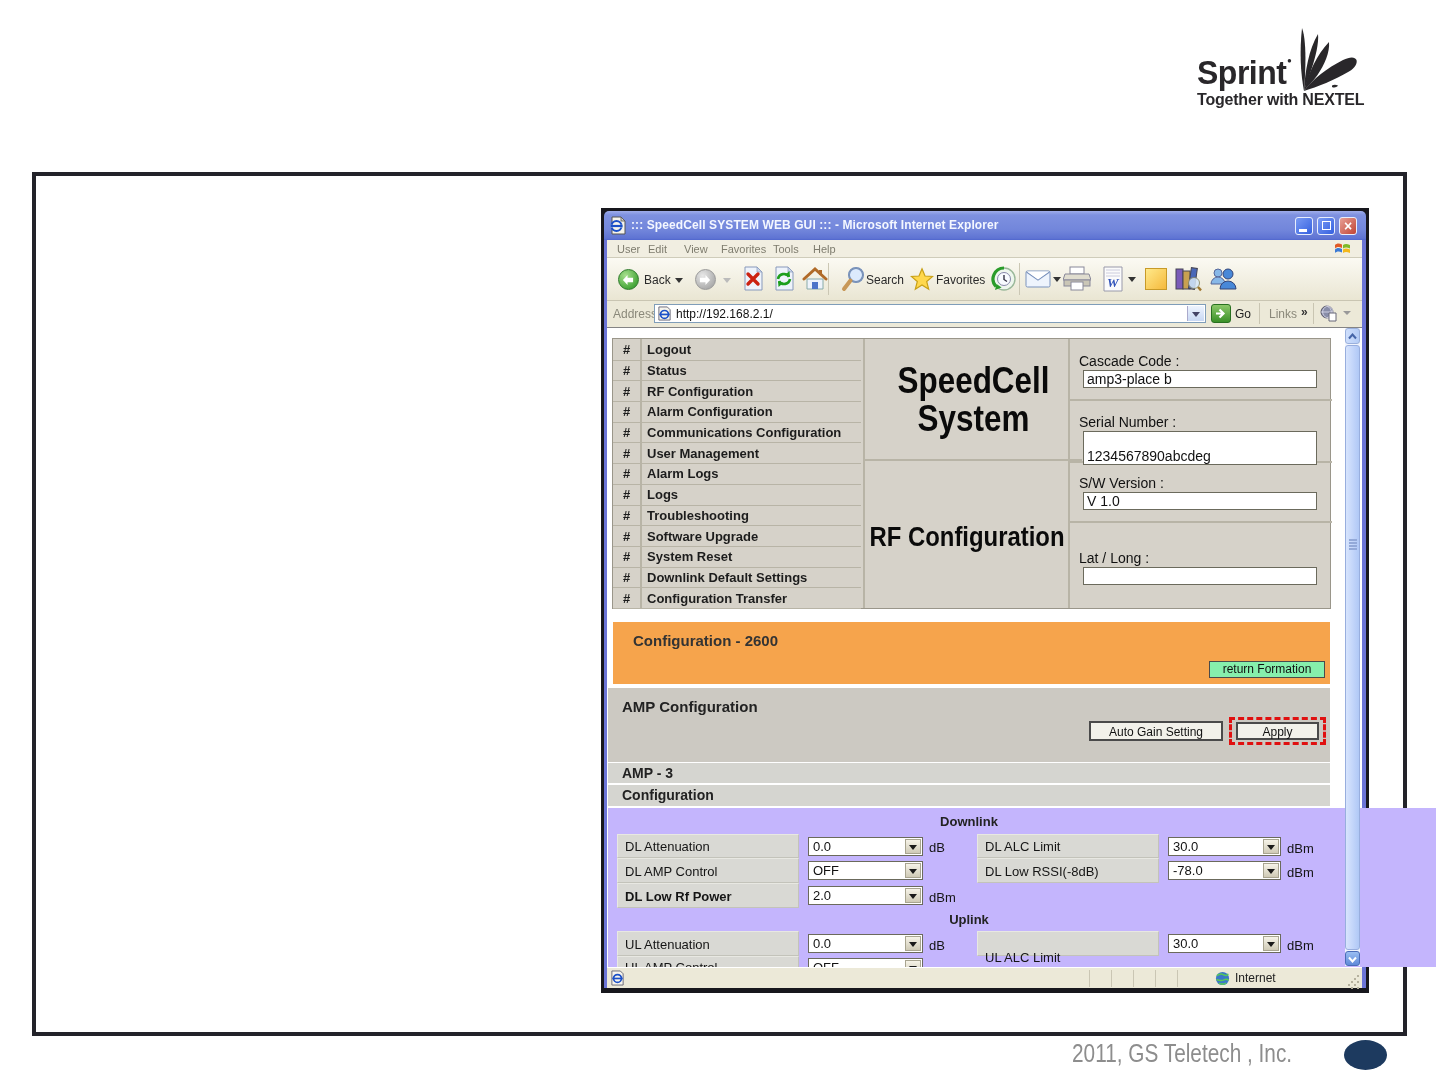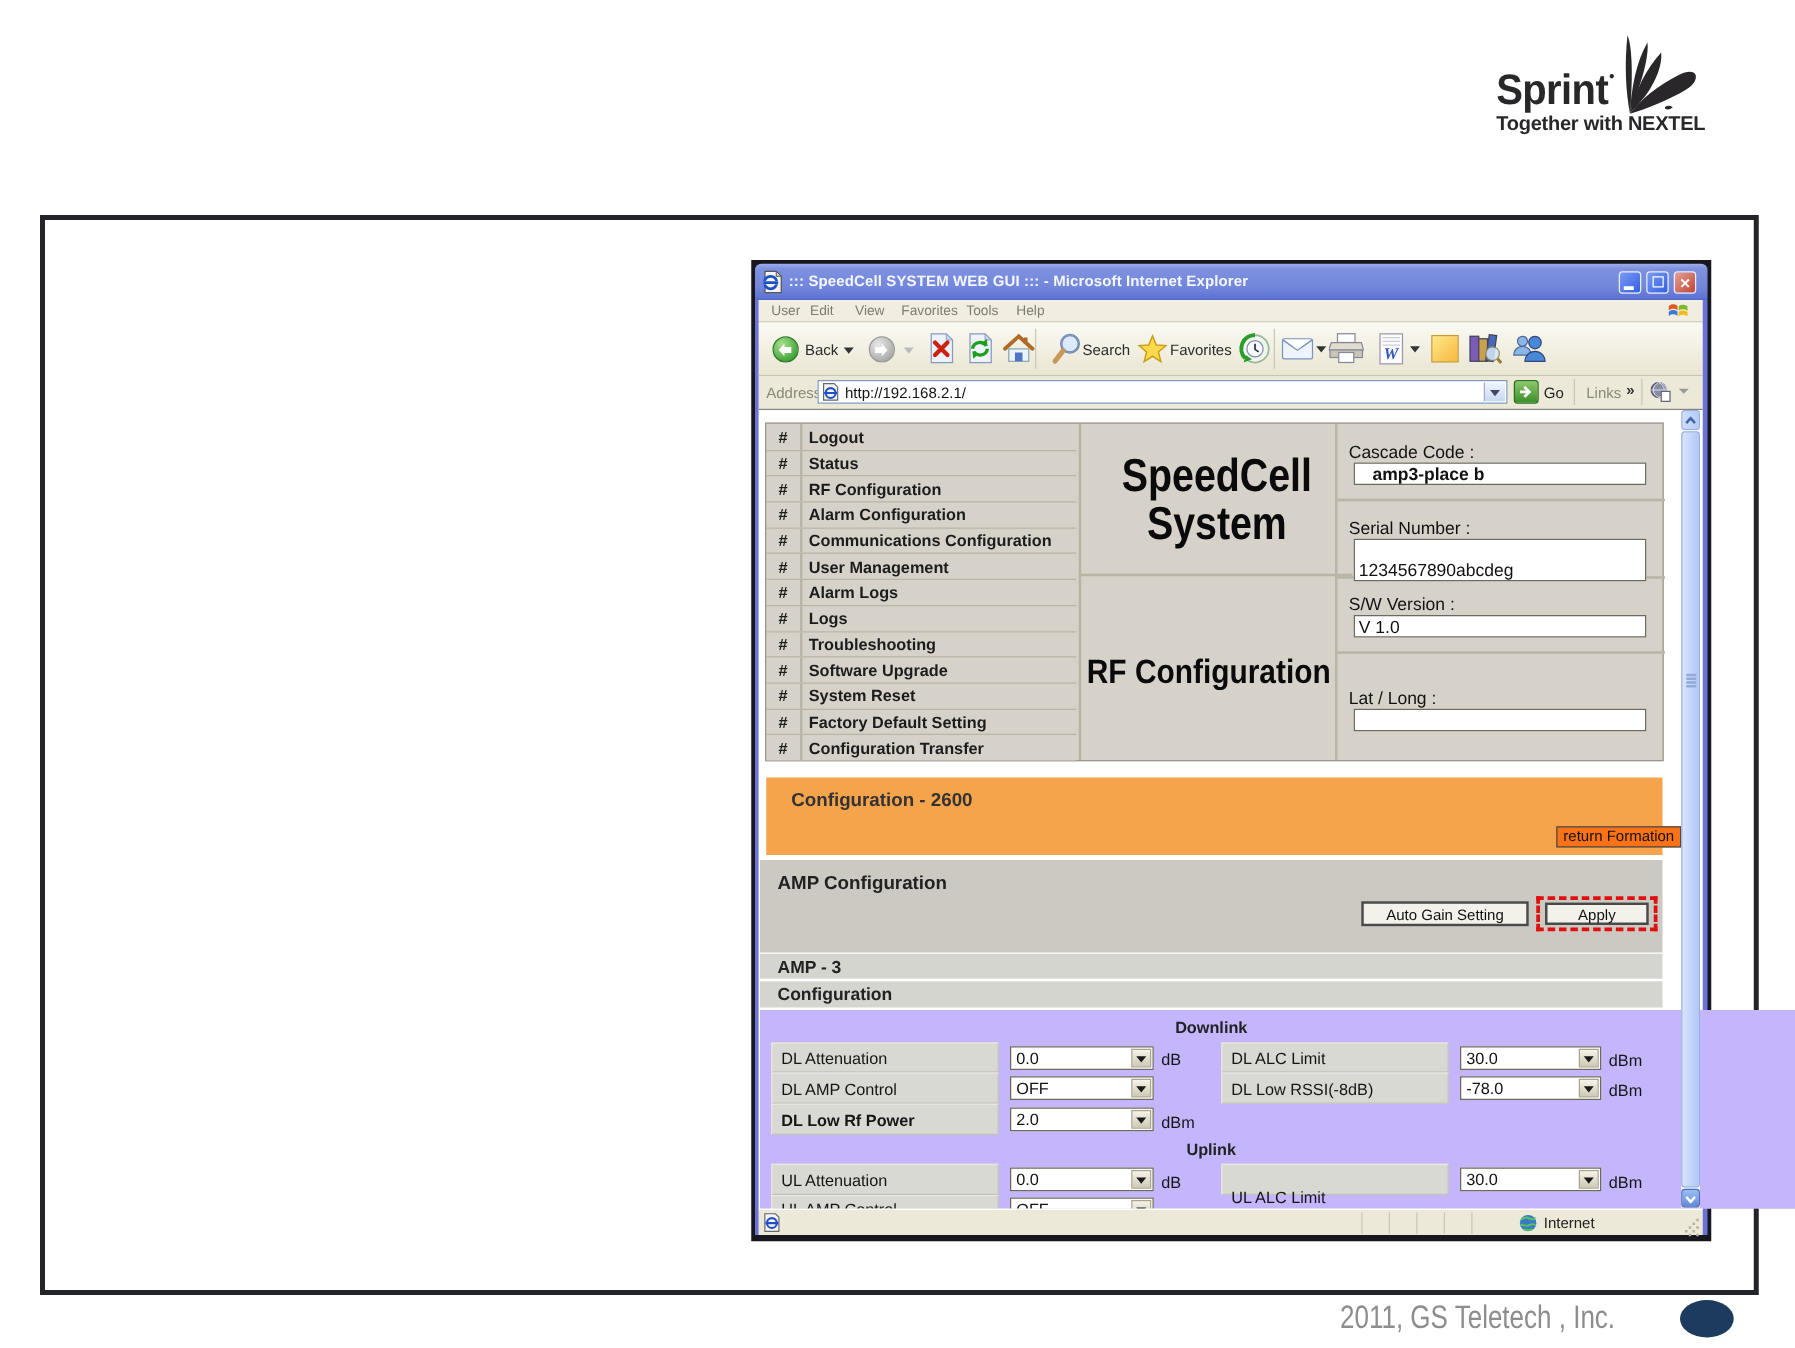--- a/index.html
+++ b/index.html
@@ -262,58 +262,58 @@
     <div class="mrow">
         <span class="mh">#</span>
         <span class="mt">Software Upgrade</span>
       </div>
     <div class="mrow">
         <span class="mh">#</span>
         <span class="mt">System Reset</span>
       </div>
     <div class="mrow">
         <span class="mh">#</span>
-        <span class="mt">Factory Default Setting</span>
+        <span class="mt">Downlink Default Settings</span>
       </div>
     <div class="mrow">
         <span class="mh">#</span>
         <span class="mt">Configuration Transfer</span>
       </div>
   </div>
 
   <div class="abs" style="left:250px;top:0px;width:219px;height:122px;border-left:2px solid #b8b4a6;border-bottom:2px solid #b8b4a6;box-sizing:border-box;text-align:center;">
     <div style="margin-top:23px;font-size:37px;font-weight:bold;color:#0a0a0a;line-height:38px;transform:scaleX(0.85);transform-origin:center top;">SpeedCell<br>System</div>
   </div>
   <div class="abs" style="left:250px;top:122px;width:205px;height:147px;border-left:2px solid #b8b4a6;box-sizing:border-box;text-align:center;">
     <div style="margin-top:61px;margin-left:-28px;width:260px;font-size:27px;font-weight:bold;color:#0a0a0a;white-space:nowrap;text-align:center;transform:scaleX(0.885);transform-origin:center top;">RF Configuration</div>
   </div>
 
   <div class="abs" style="left:455px;top:0;width:264px;height:269px;border-left:2px solid #b8b4a6;box-sizing:border-box;">
     <div class="abs" style="left:0;top:0;width:262px;height:62px;border-bottom:2px solid #b8b4a6;box-sizing:border-box;">
       <div class="abs" style="left:9px;top:14px;font-size:14px;color:#111;">Cascade Code :</div>
-      <div class="abs" style="left:13px;top:31px;width:234px;height:18px;background:#fff;border:1px solid #6b6a5c;box-sizing:border-box;font-size:14px;color:#111;padding:0 14px;line-height:16px;font-weight:bold;">amp3-place b</div>
+      <div class="abs" style="left:13px;top:31px;width:234px;height:18px;background:#fff;border:1px solid #6b6a5c;box-sizing:border-box;font-size:14px;color:#111;padding:0 3px;line-height:16px;">amp3-place b</div>
     </div>
     <div class="abs" style="left:0;top:62px;width:262px;height:62px;border-bottom:2px solid #b8b4a6;box-sizing:border-box;">
       <div class="abs" style="left:9px;top:13px;font-size:14px;color:#111;">Serial Number :</div>
       <div class="abs" style="left:13px;top:30px;width:234px;height:18px;background:#fff;border:1px solid #6b6a5c;box-sizing:border-box;font-size:14px;color:#111;padding:16px 3px;line-height:16px;">1234567890abcdeg</div>
     </div>
     <div class="abs" style="left:0;top:124px;width:262px;height:60px;border-bottom:2px solid #b8b4a6;box-sizing:border-box;">
       <div class="abs" style="left:9px;top:12px;font-size:14px;color:#111;">S/W Version :</div>
       <div class="abs" style="left:13px;top:29px;width:234px;height:18px;background:#fff;border:1px solid #6b6a5c;box-sizing:border-box;font-size:14px;color:#111;padding:0 3px;line-height:16px;">V 1.0</div>
     </div>
     <div class="abs" style="left:0;top:184px;width:262px;height:85px;">
       <div class="abs" style="left:9px;top:27px;font-size:14px;color:#111;">Lat / Long :</div>
       <div class="abs" style="left:13px;top:44px;width:234px;height:18px;background:#fff;border:1px solid #6b6a5c;box-sizing:border-box;"></div>
     </div>
   </div>
 </div>
 
 <div class="abs" style="left:613px;top:622px;width:717px;height:62px;background:#f6a44c;">
   <div class="abs" style="left:10px;top:10px;font-size:15px;font-weight:bold;color:#333;margin-left:10px;">Configuration - 2600</div>
-  <div class="abs" style="left:632px;top:39px;width:100px;height:17px;background:#f97316;border:1.5px solid #4a4a4a;box-sizing:border-box;text-align:center;font-size:12px;color:#111;">return Formation</div>
+  <div class="abs" style="left:596px;top:39px;width:116px;height:17px;background:#86efac;border:1.5px solid #4a4a4a;box-sizing:border-box;text-align:center;font-size:12px;color:#111;">return Formation</div>
 </div>
 
 <div class="abs" style="left:608px;top:688px;width:722px;height:74px;background:#ccc9c2;">
   <div class="abs" style="left:14px;top:10px;font-size:15px;font-weight:bold;color:#222;">AMP Configuration</div>
   <div class="abs" style="left:481px;top:33px;width:134px;height:20px;background:#f2f1ea;border:2px solid #4a4a4a;box-sizing:border-box;text-align:center;font-size:12px;line-height:18px;color:#111;">Auto Gain Setting</div>
   <div class="abs" style="left:621px;top:29px;width:97px;height:28px;border:3px dashed #e01010;box-sizing:border-box;"></div>
   <div class="abs" style="left:628px;top:34px;width:83px;height:18px;background:#f2f1ea;border:2px solid #4a4a4a;box-sizing:border-box;text-align:center;font-size:12px;line-height:16px;color:#111;">Apply</div>
 </div>
 
 <div class="abs" style="left:608px;top:763px;width:722px;height:20px;background:#d5d5d0;">

